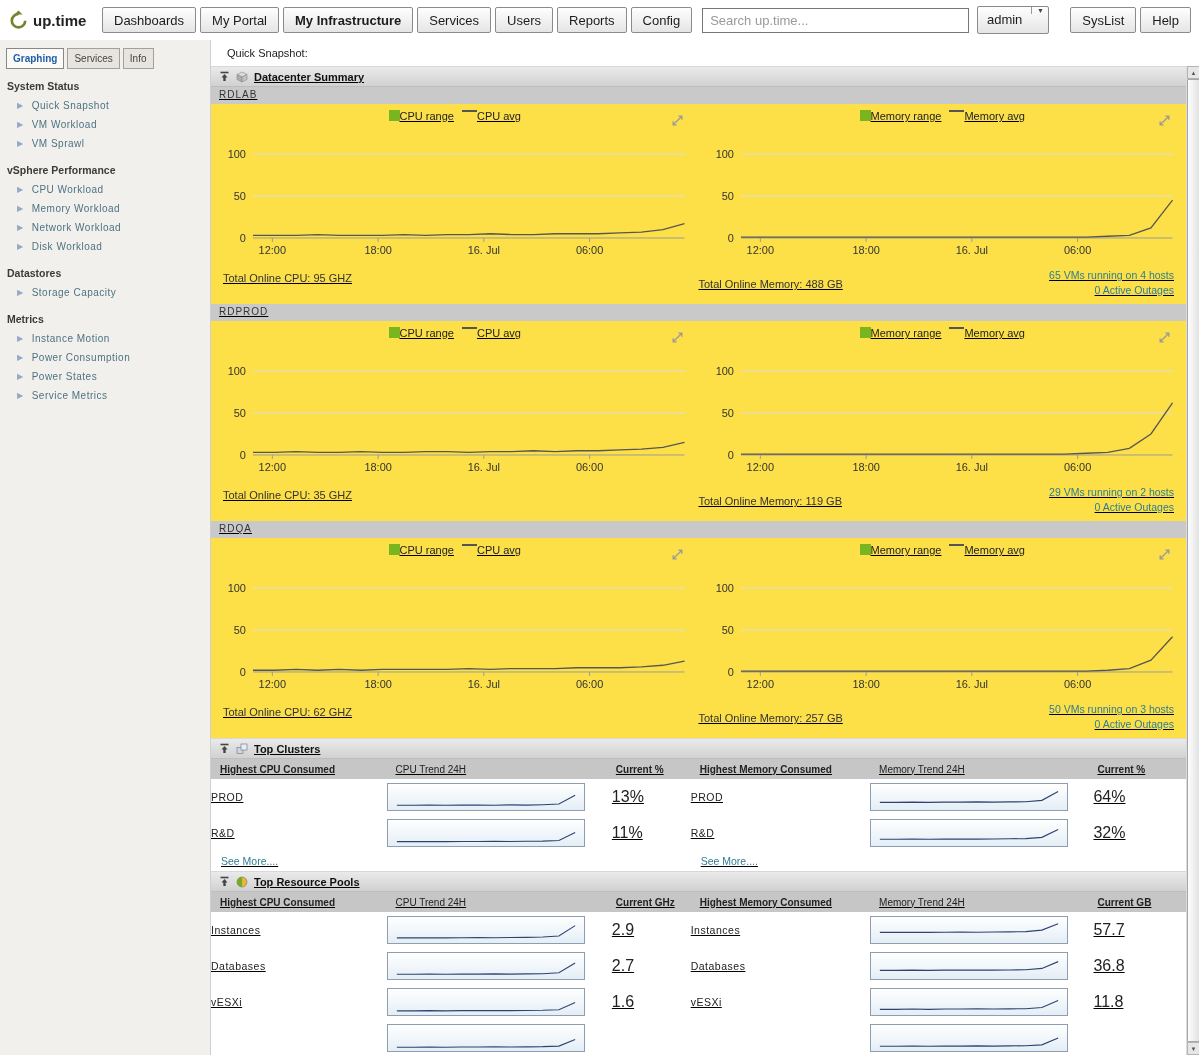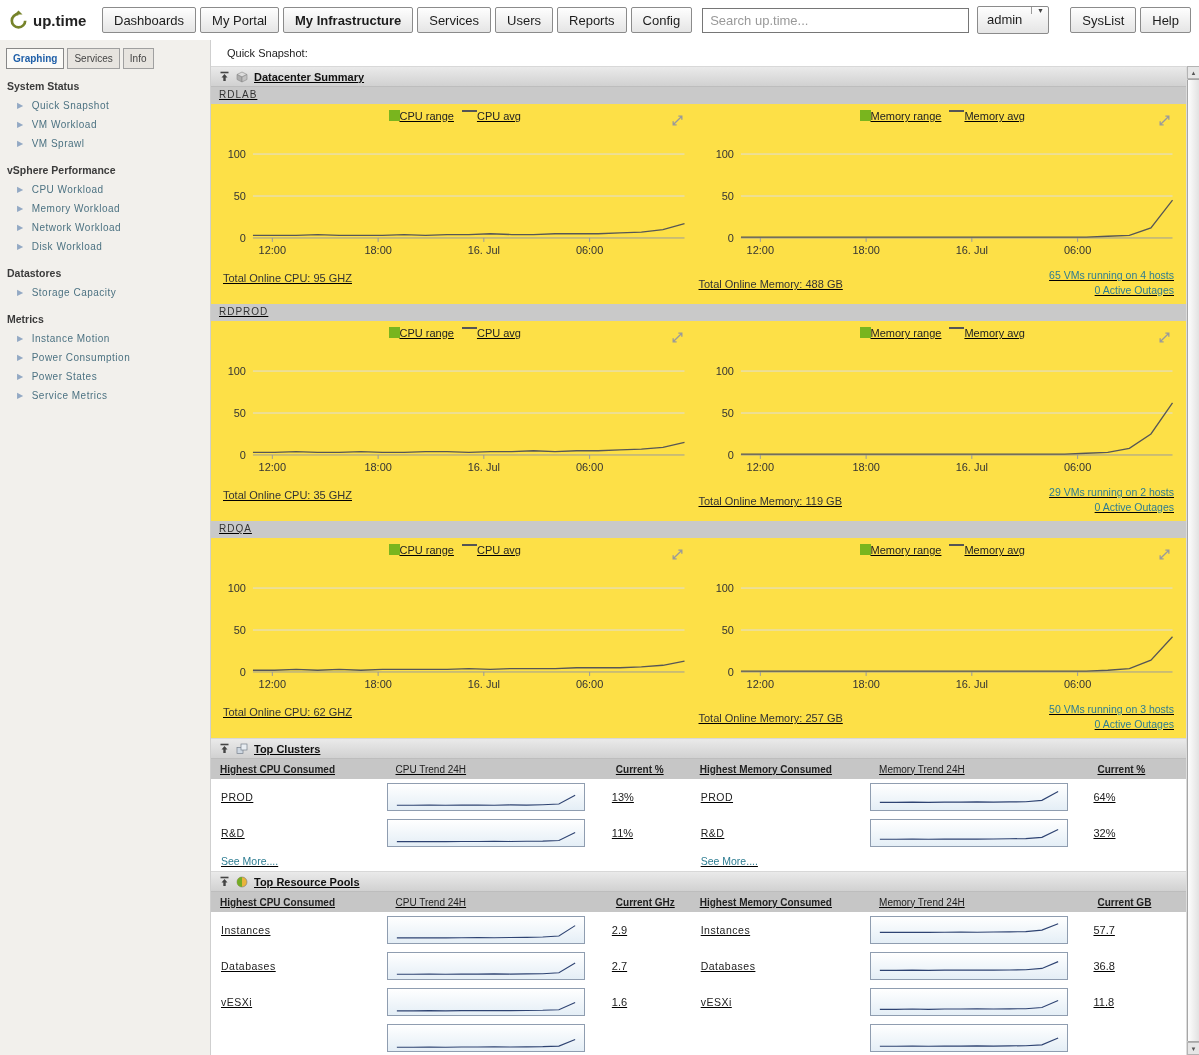--- a/index.html
+++ b/index.html
@@ -65,22 +65,22 @@
   .vm-info { display:flex; flex-direction:column; align-items:flex-end; gap:3px; margin-top:-3px; }
   .vm-info a { color:#2e7d92; font-size:10.5px; text-decoration:none; cursor:pointer; }
 
   
   .tbl-head, .tbl-row, .tbl-see { display:grid;
     grid-template-columns:18% 22.6% 8.6% 18.4% 22.4% 10%; align-items:center; }
   .tbl-head { background:#c6c6c6; font-size:10px; color:#222; height:20px; }
   .tbl-head .hc { padding:0 9px; }
   .tbl-head .bold { font-weight:bold; }
   .tbl-row { height:36px; background:#fff; }
-  .cell-name { padding-left:10px; font-size:10.5px; letter-spacing:.5px; color:#222; }
-  .cell-val { font-size:11px; color:#222; padding-left:5px; }
+  .cell-name { padding-left:0; font-size:10.5px; letter-spacing:.5px; color:#222; }
+  .cell-val { font-size:16px; color:#222; padding-left:5px; }
   svg.spark { display:block; width:198px; height:28px; border:1px solid #8f9db0;
     background:linear-gradient(#ffffff,#e4eef6); cursor:pointer; }
   .tbl-see { height:20px; background:#fff; }
   .see-link { color:#2e7d92; font-size:10.5px; padding-left:10px; cursor:pointer; grid-row:1; }
   .see-c1 { grid-column:1; } .see-c4 { grid-column:4; }
 
   
   .scrollbar { position:absolute; top:26px; right:0; bottom:0; width:13px; background:#f2f2f2;
     border-left:1px solid #dcdcdc; }
   .sb-arrow { position:absolute; left:0; width:13px; height:13px; background:#e6e6e6;

